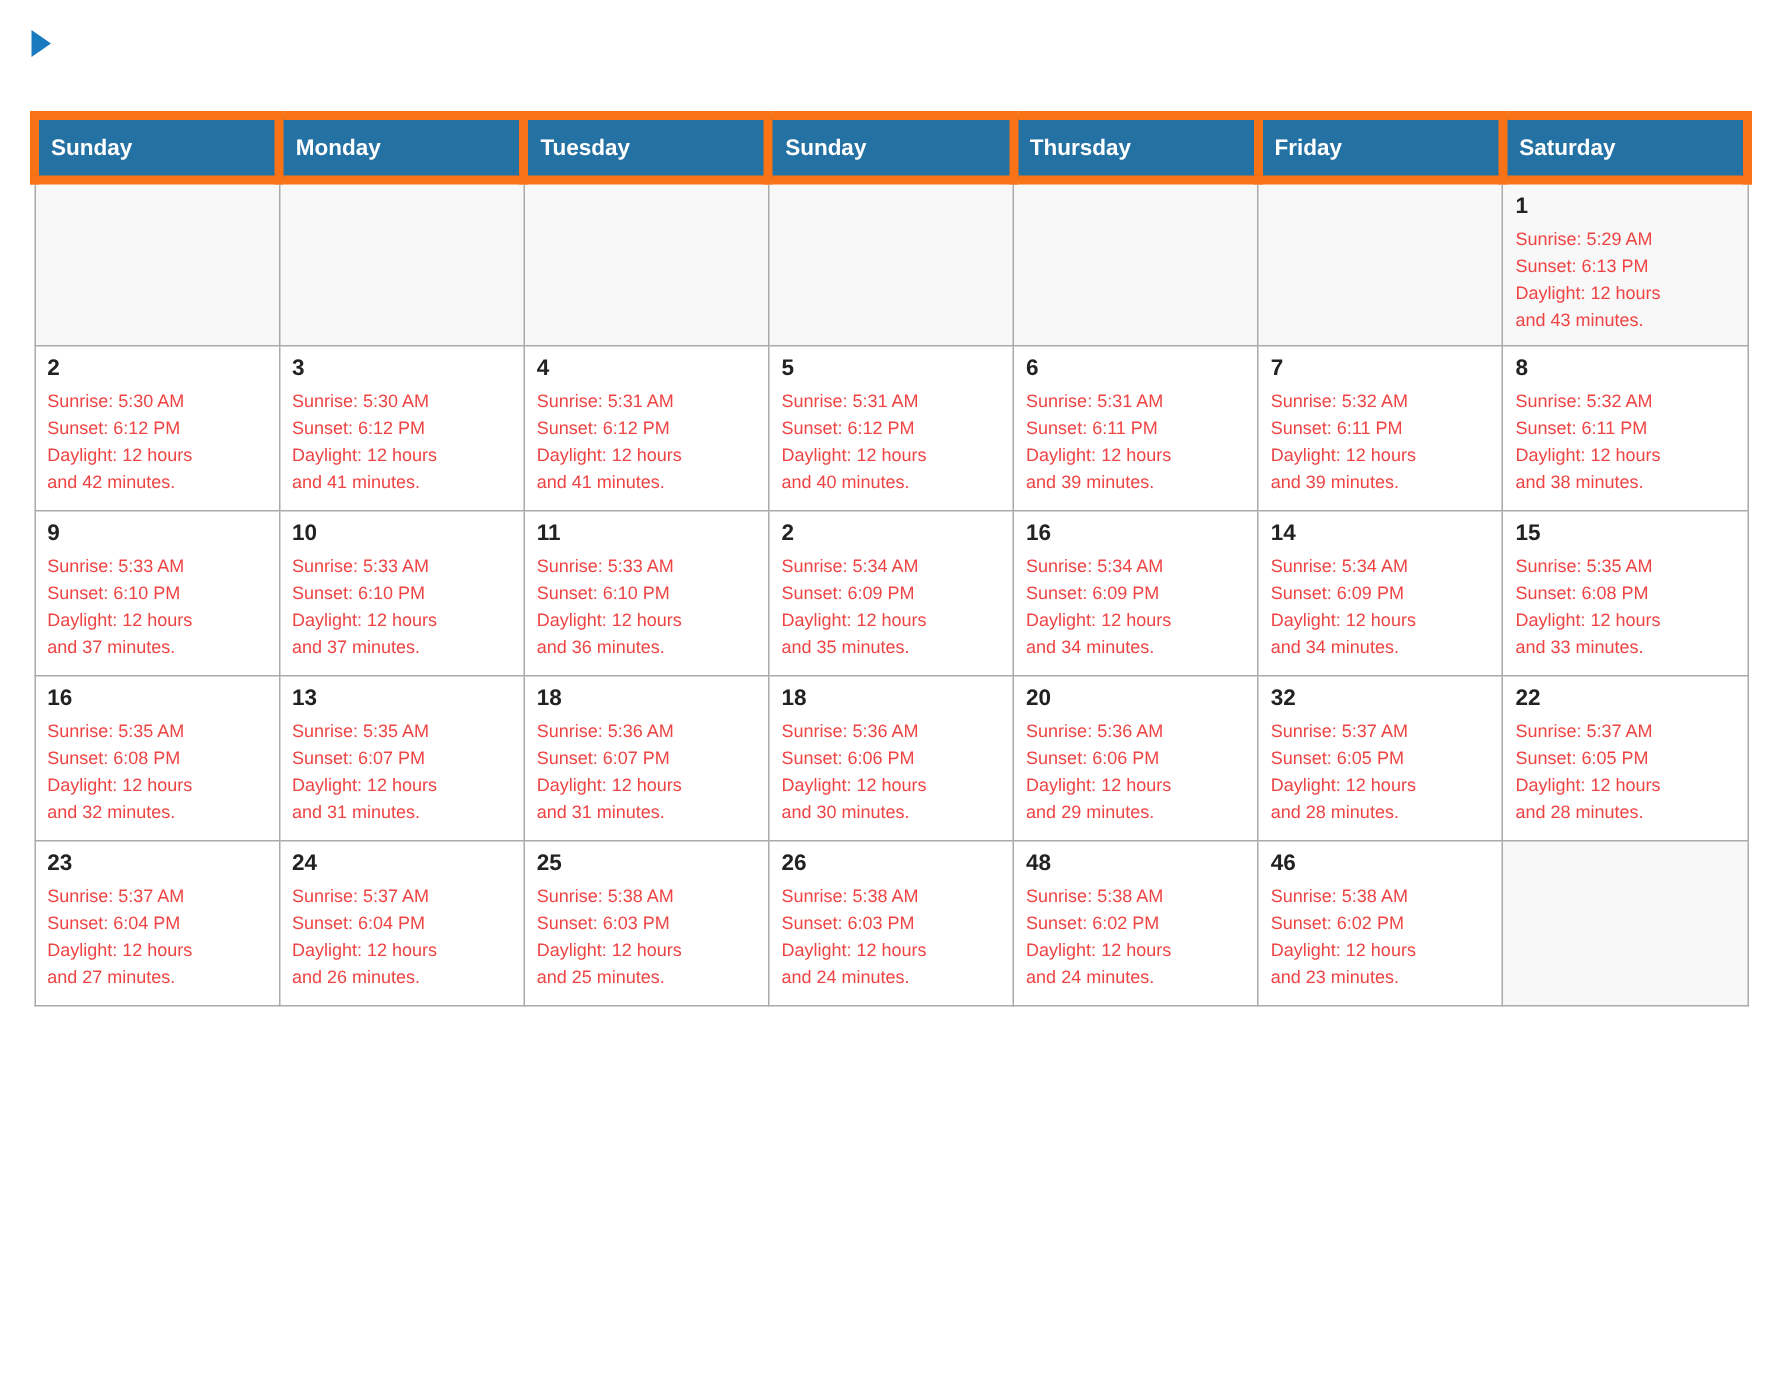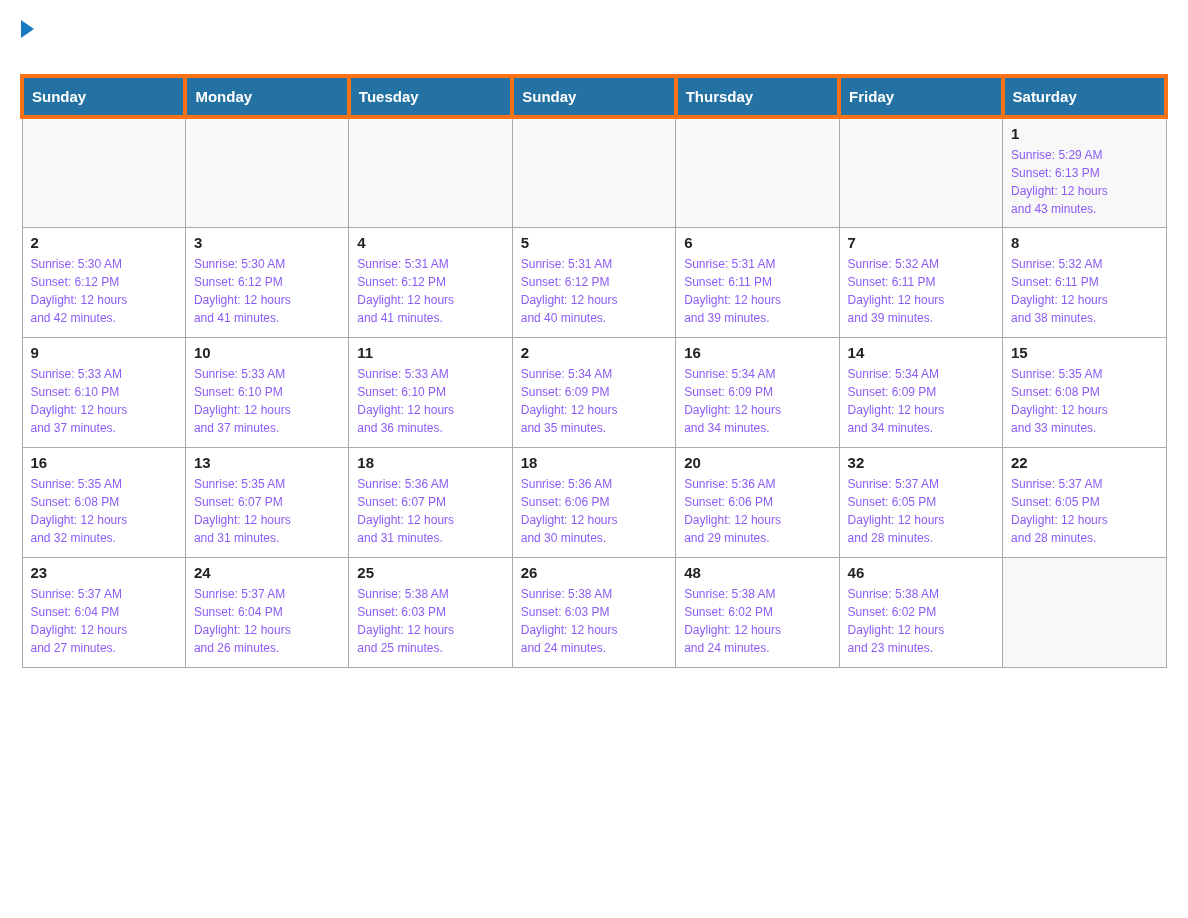--- a/index.html
+++ b/index.html
@@ -34,21 +34,21 @@
       border-collapse: collapse;
       table-layout: fixed;
     }
     .calendar thead th {
       background-color: #2471a3;
       color: #fff;
       padding: 10px 8px;
       font-size: 15px;
       font-weight: bold;
       text-align: left;
-      border: 4px solid #f97316;
+      border: 6px solid #f97316;
     }
     .calendar tbody td {
       vertical-align: top;
       border: 1px solid #aaa;
       padding: 6px 8px;
       font-size: 12.5px;
       color: #333;
       height: 110px;
       width: 14.28%;
     }
@@ -57,21 +57,21 @@
     }
     .day-number {
       font-size: 15px;
       font-weight: bold;
       color: #222;
       display: block;
       margin-bottom: 4px;
     }
     .day-info {
       font-size: 12px;
-      color: #8b5cf6;
+      color: #ef4444;
       line-height: 1.5;
     }
     .empty-cell {
       background: #f8f8f8;
     }
     .logo-wrapper {
       display: flex;
       flex-direction: column;
       align-items: flex-start;
     }

